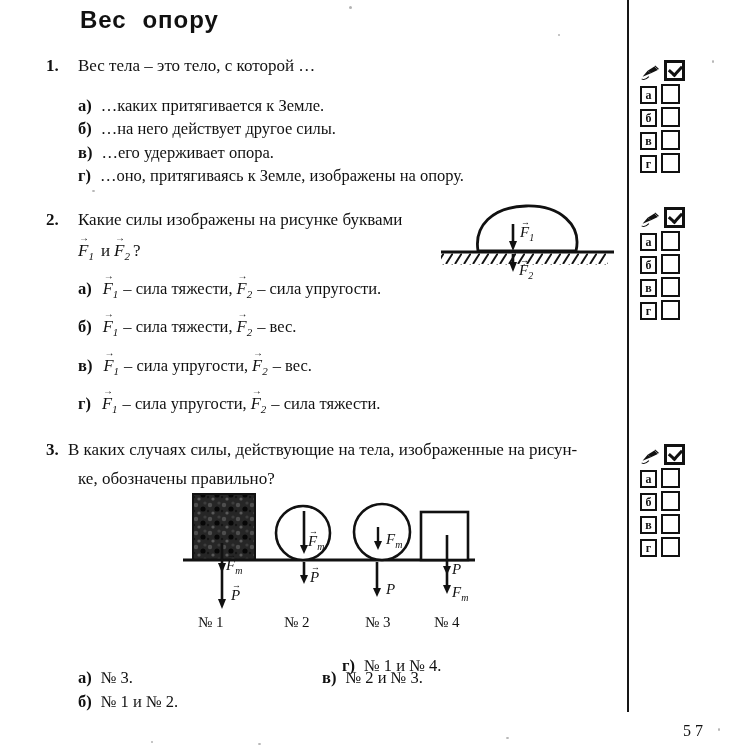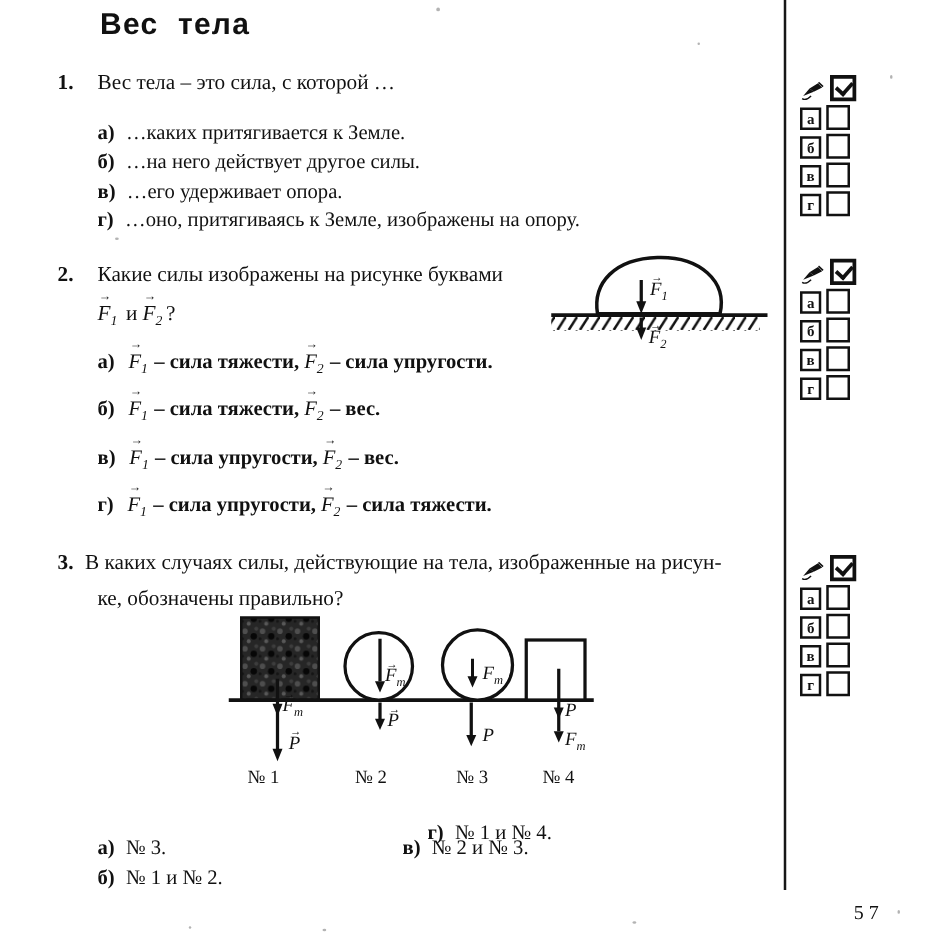--- a/index.html
+++ b/index.html
@@ -22,21 +22,21 @@
   .ol{font-weight:700;margin-right:9px;}
   
   .vec{position:relative;display:inline-block;font-style:italic;}
   .vec .fl{font-style:italic;}
   .vec .arr{
     position:absolute;left:1px;top:-9px;font-size:10px;font-style:normal;
     letter-spacing:-1px;
   }
   .vec sub{font-size:11px;font-style:italic;vertical-align:-4px;line-height:0;}
   .q2opt .vec{margin:0 5px 0 2px;}
-  .q2opt .dt{margin-right:2px;font-weight:bold;}
+  .q2opt .dt{margin-right:2px;}
   .stem2{font-size:17px;}
   .stem2 .vec{margin-right:3px;}
   .stem2 .conj{margin:0 4px;}
   
   .fig-label{position:absolute;font-size:15px;white-space:nowrap;}
   .fig-label .vec .arr{top:-7px;font-size:9px;}
   .fig-label .vec sub{font-size:10px;}
   .fig-num{position:absolute;font-size:15px;}
   
   .vrule{left:627px;top:0;width:2px;height:712px;background:#161616;}
@@ -61,24 +61,24 @@
     margin-left:4px;margin-top:-2px;
   }
   
   .pagenum{left:683px;top:722px;font-size:16px;letter-spacing:4px;font-family:Liberation Serif, serif;}
   
   .speck{position:absolute;background:#8a8a8a;border-radius:50%;opacity:.65;}
 </style>
 </head>
 <body>
 
-<div class="abs title">Вес тела</div>
+<div class="abs title">Вес опору</div>
 
 <div class="abs qnum" style="left:46px;top:56px">1.</div>
-<div class="abs stem" style="left:78px;top:56px">Вес тела – это сила, с которой …</div>
+<div class="abs stem" style="left:78px;top:56px">Вес тела – это тело, с которой …</div>
 
 <div class="opt" style="left:78px;top:96px">
   <b class="ol">а)</b><span>…каких притягивается к Земле.</span>
 </div>
 <div class="opt" style="left:78px;top:119px">
   <b class="ol">б)</b><span>…на него действует другое силы.</span>
 </div>
 <div class="opt" style="left:78px;top:143px">
   <b class="ol">в)</b><span>…его удерживает опора.</span>
 </div>

